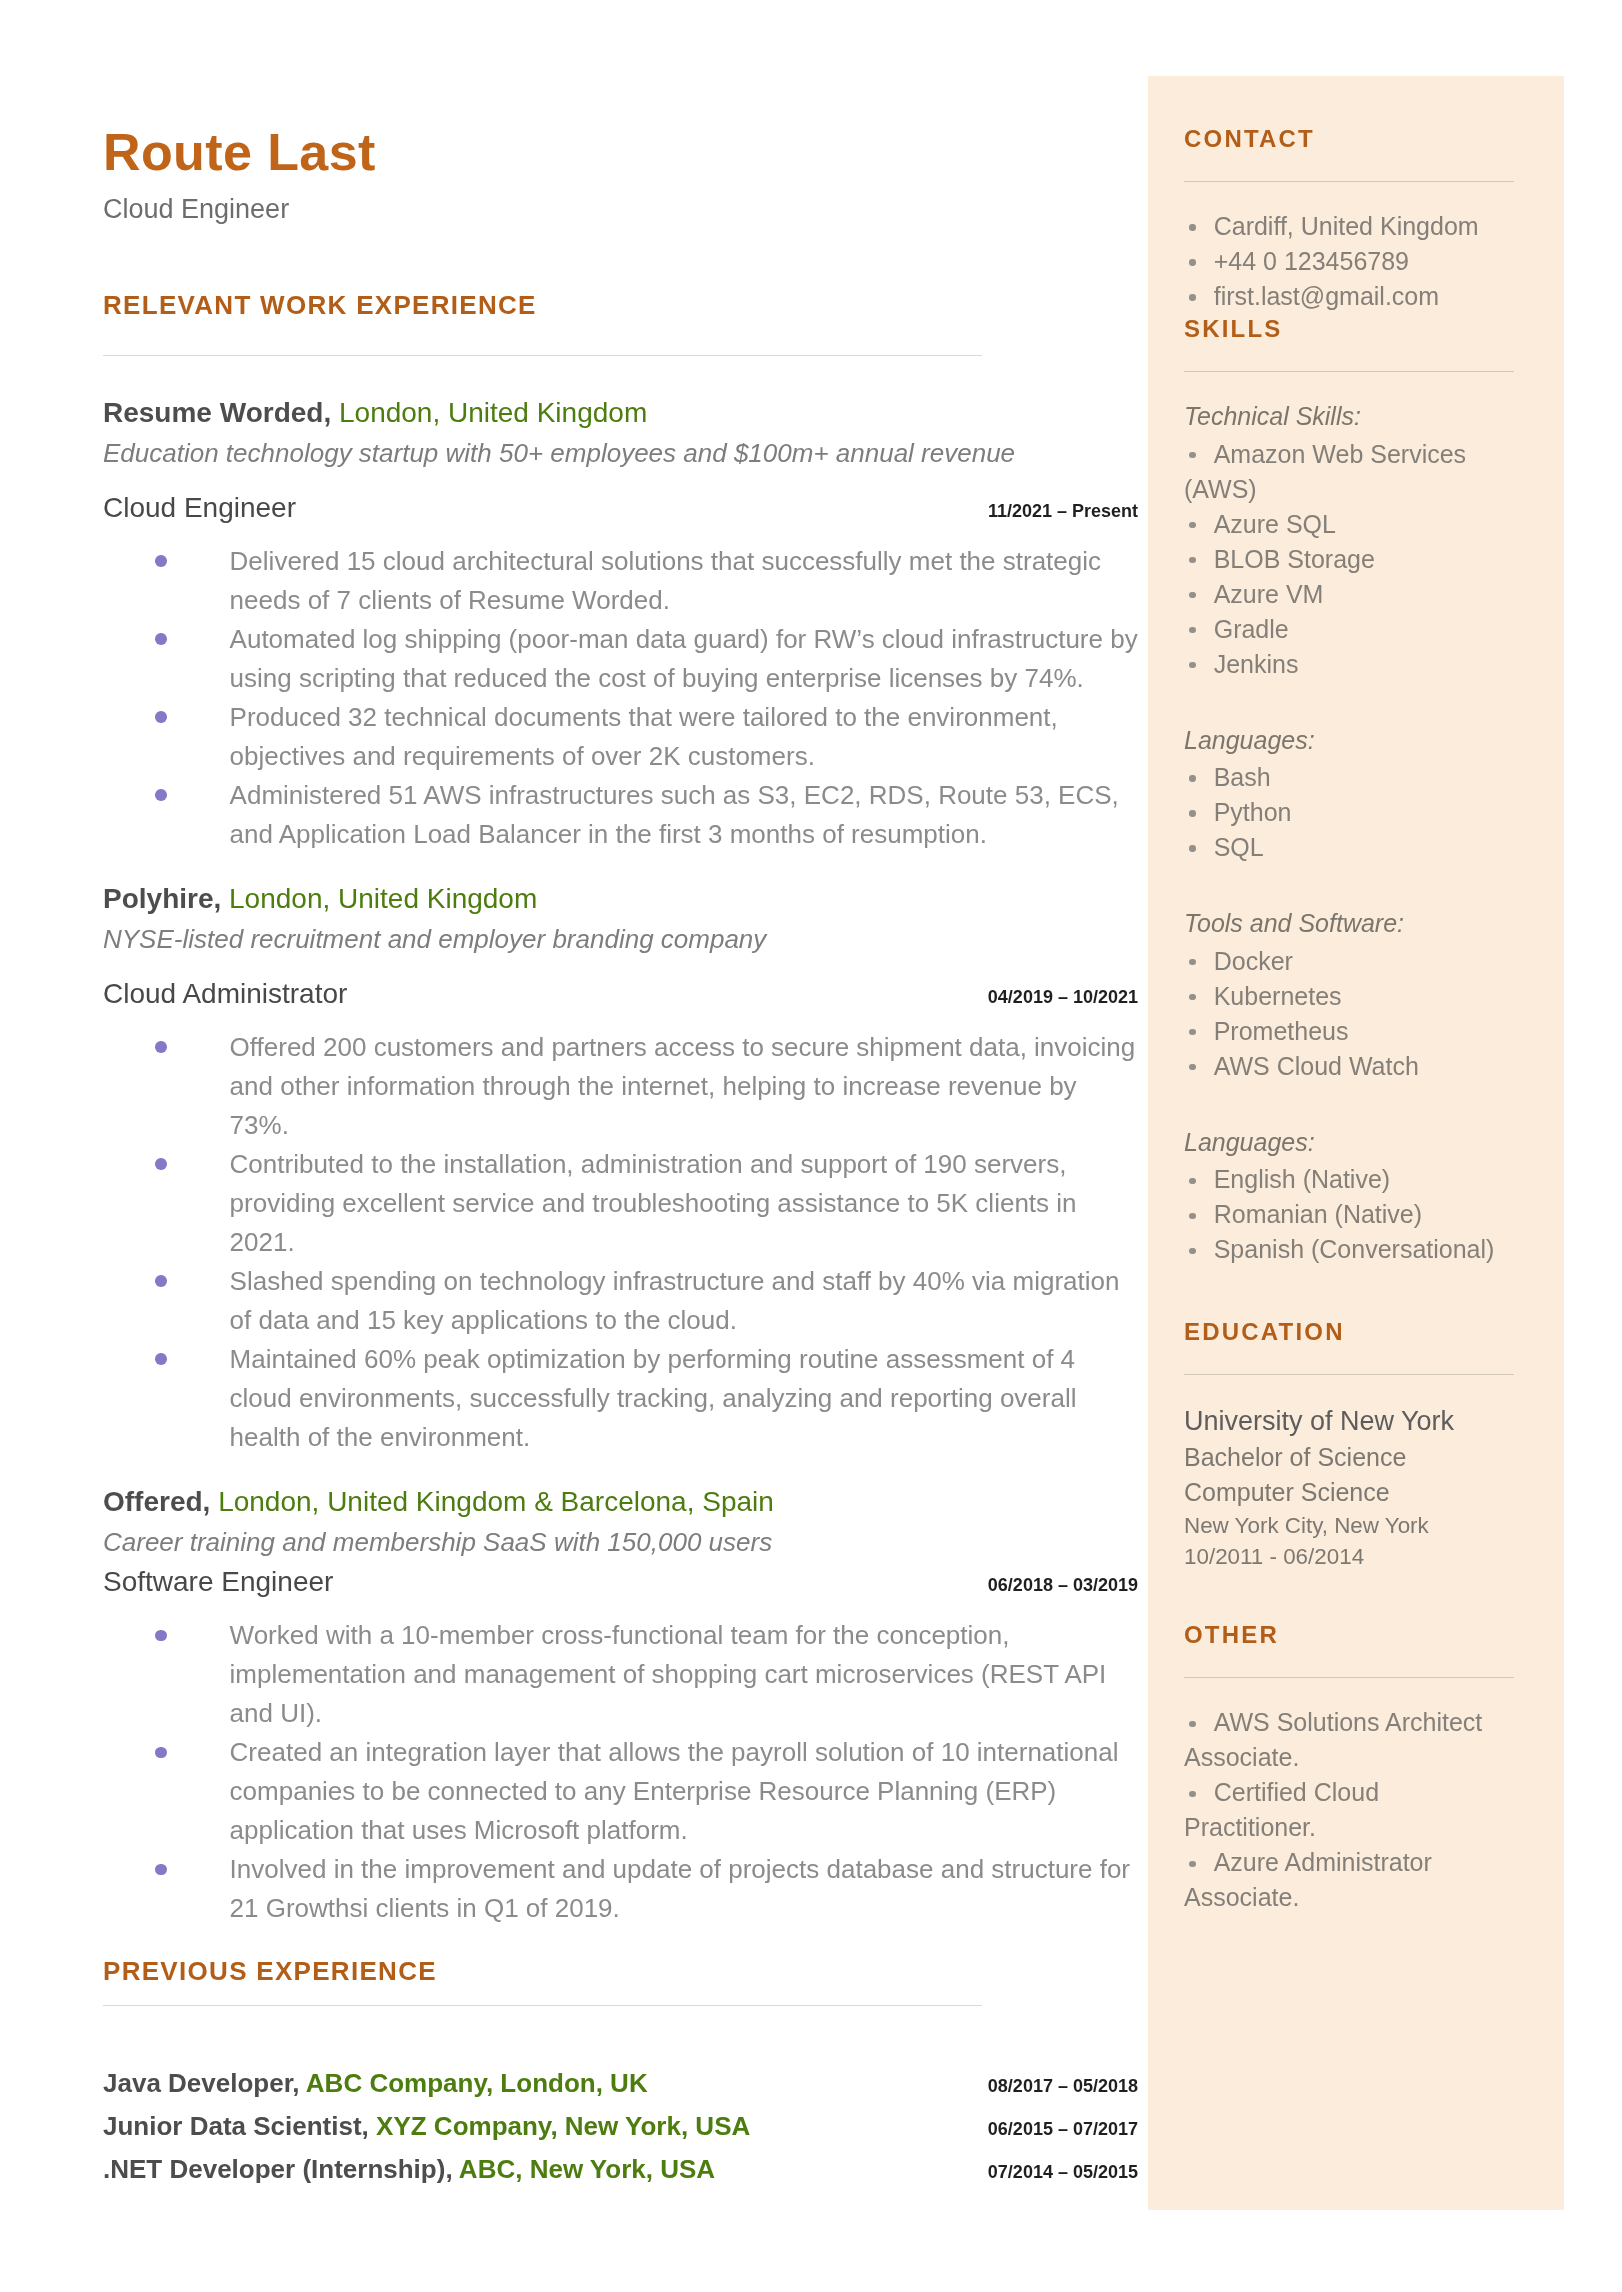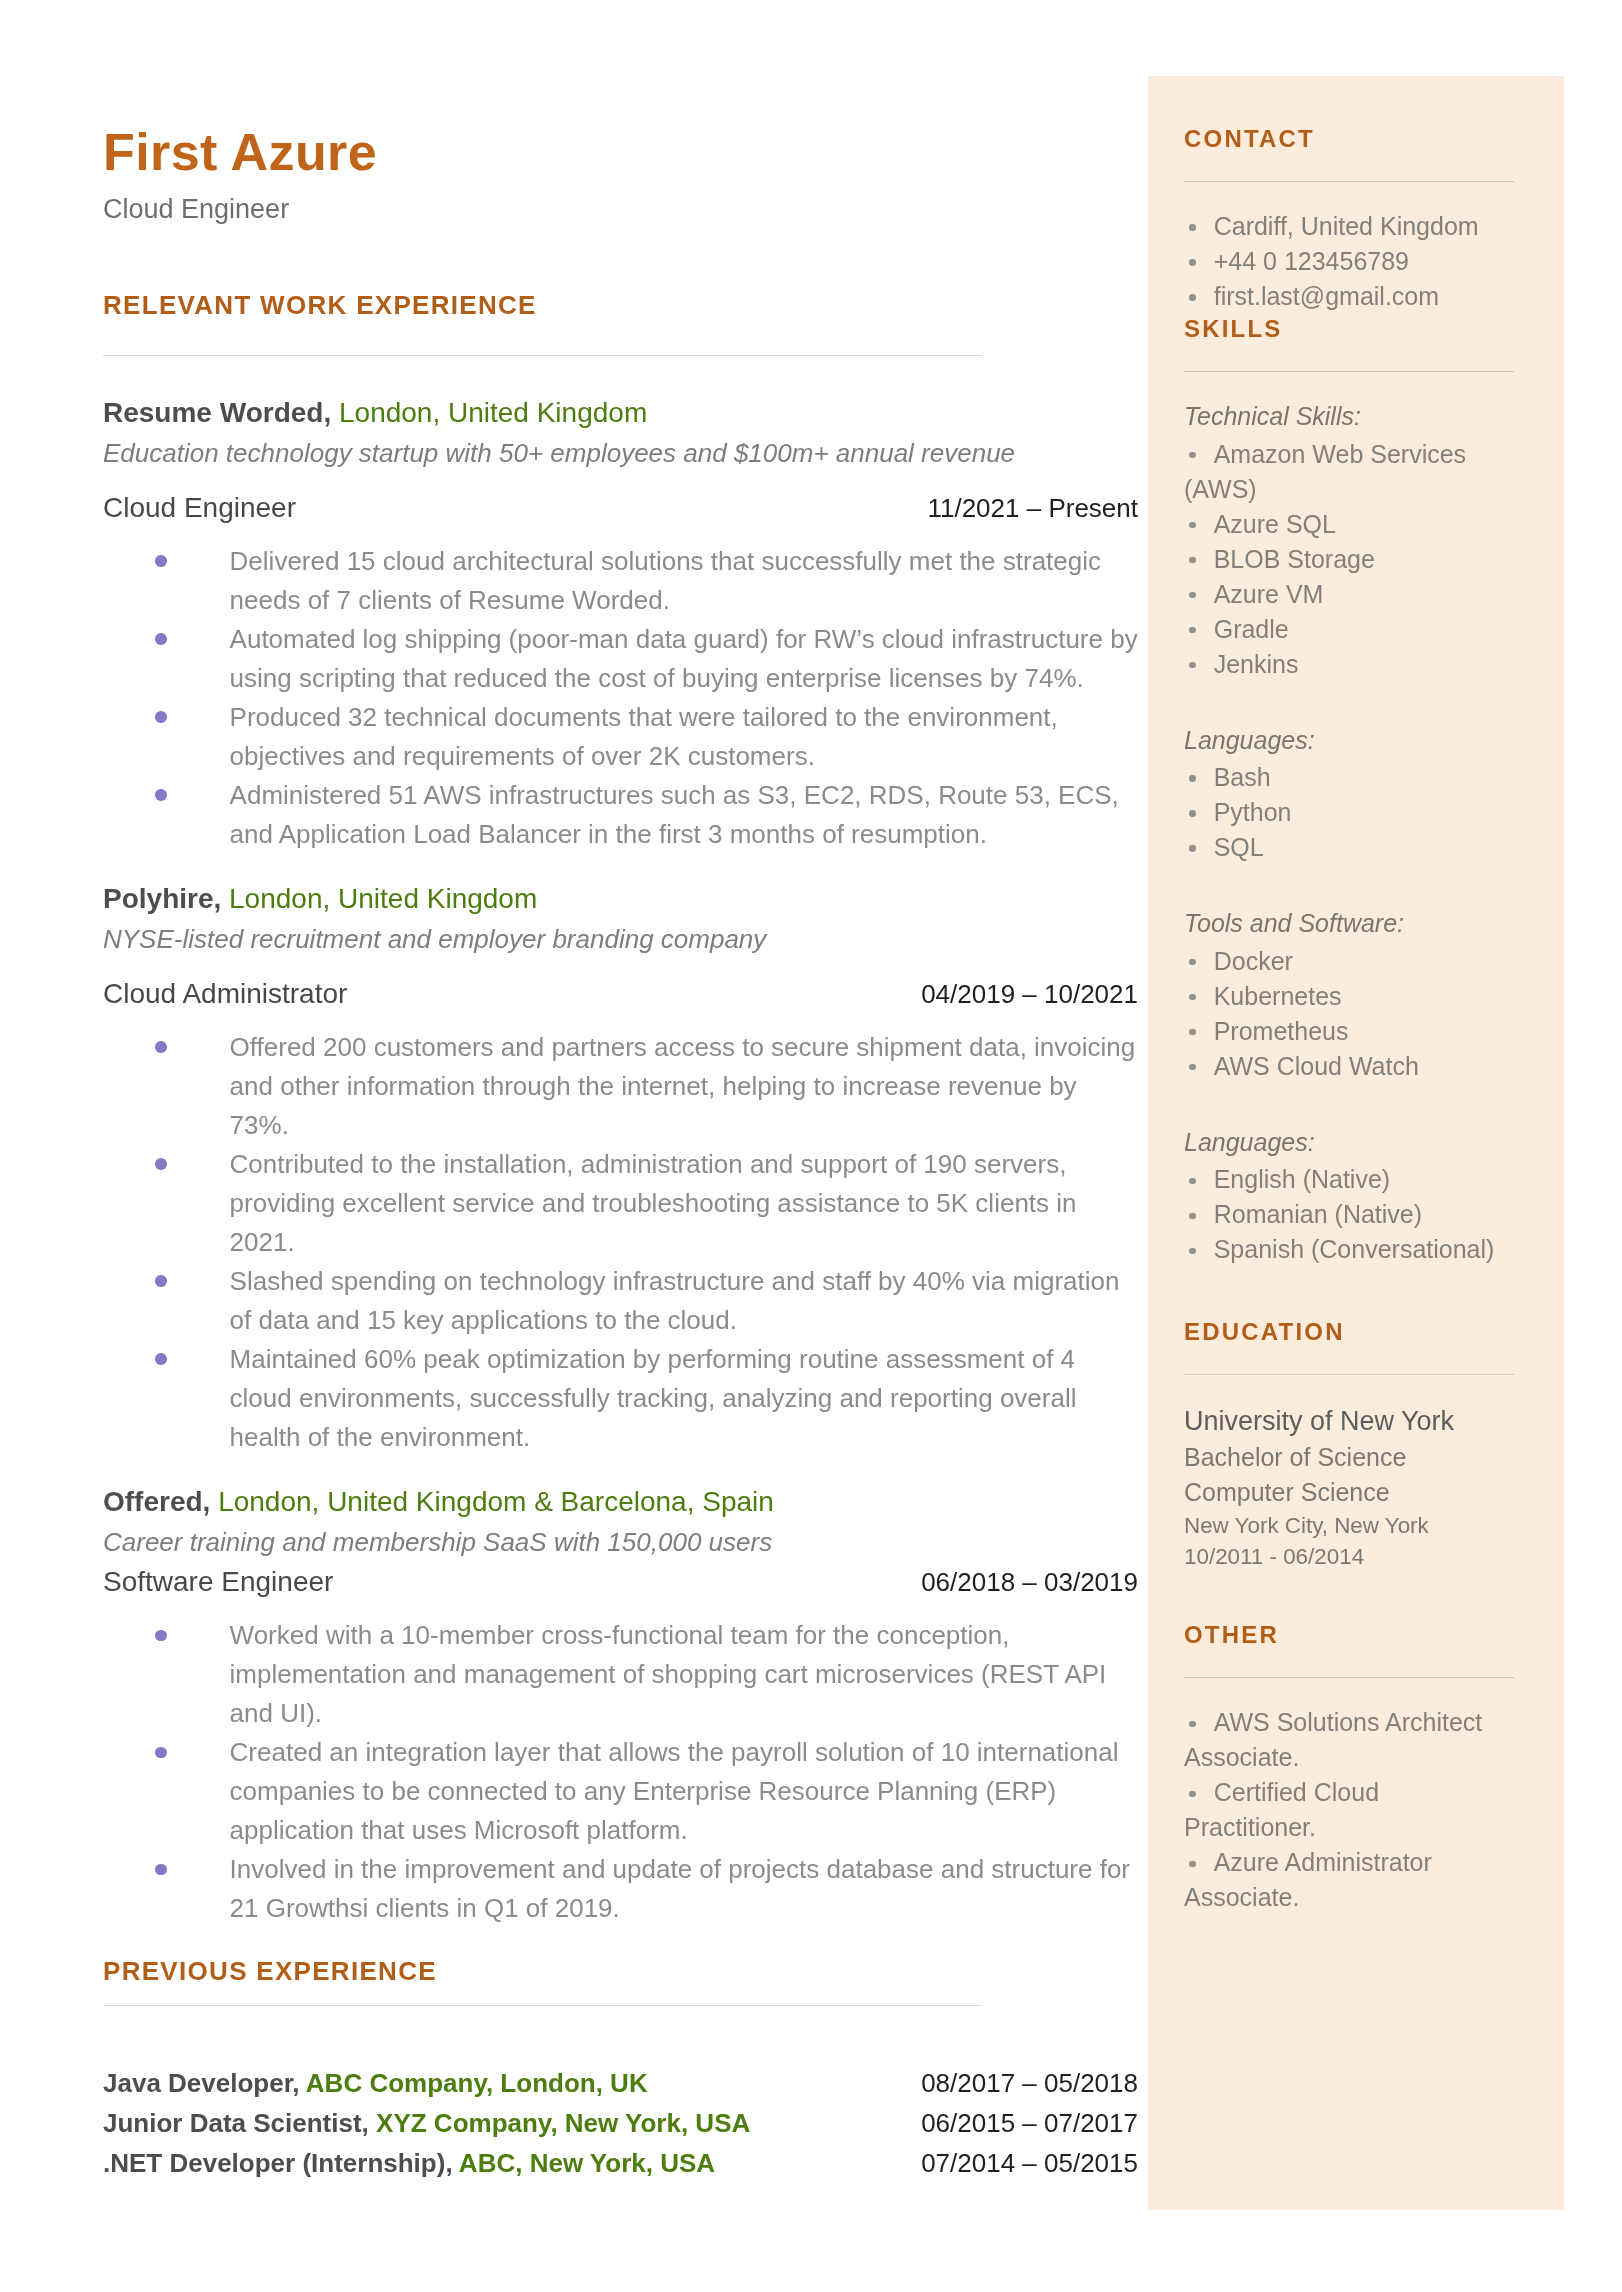--- a/index.html
+++ b/index.html
@@ -27,21 +27,21 @@
 
   .job { margin-top:27px; }
   .jobs-list > div.job:nth-of-type(1) { margin-top:39px; }
   .company-line { font-size:28px; line-height:36px; }
   .company { font-weight:700; color:var(--strong_text,#4d4d4d); }
   .loc { color:#4d7c0f; }
   .blurb { margin-top:5.4px; font-size:26px; line-height:34px; font-style:italic; color:var(--muted_italic,#7d7d7d); }
   .role-line { margin-top:19.7px; display:flex; justify-content:space-between; align-items:baseline; }
   .jobs-list > div.job:nth-of-type(3) .role-line { margin-top:5.4px; }
   .role { font-size:28px; line-height:36px; color:var(--role_text,#484848); }
-  .dates { font-size:26px; color:var(--date_text,#1f1f1f); font-weight:400; white-space:nowrap;margin-left:6px; }
+  .dates { font-size:18px; color:var(--date_text,#1f1f1f); font-weight:700; white-space:nowrap;margin-left:6px; }
   .bullets { list-style:none; margin:16px 0 0 0; padding:0; }
   .bullets li { display:flex; align-items:flex-start; font-size:26px; line-height:39px; color:var(--body_text,#8b8b8b); }
   .dot { flex:0 0 auto; width:11.6px; height:11.6px; border-radius:50%; background:var(--bullet_dot,#8678c7); margin:13.4px 63px 0 52px; }
   .btext { flex:1 1 auto; }
 
   .prev-rows { margin-top:57px; }
   .prev-row { display:flex; justify-content:space-between; align-items:baseline; font-size:26px; line-height:40px; }
   .prev-left .company { font-size:26px; }
   .prev-left .loc { font-size:26px;font-weight:bold; }
 
@@ -72,21 +72,21 @@
   .edu-line { font-size:25px; line-height:35px; color:var(--edu_text,#7d7871); }
   .edu-small { font-size:22.4px; line-height:31px; color:var(--edu_text,#7d7871); }
 </style>
 </head>
 <body>
 
 <div class="page">
 
   <div class="main">
 
-    <h1 class="person-name">First Azure</h1>
+    <h1 class="person-name">Route Last</h1>
     <div class="subtitle">Cloud Engineer</div>
 
     <div class="sec-head">RELEVANT WORK EXPERIENCE</div>
     <hr class="rule">
 
     <div class="jobs-list">
 
         <div class="job">
           <div class="company-line"><span class="company">Resume Worded,</span><span class="loc"> London, United Kingdom</span></div>
           <div class="blurb">Education technology startup with 50+ employees and $100m+ annual revenue</div>

